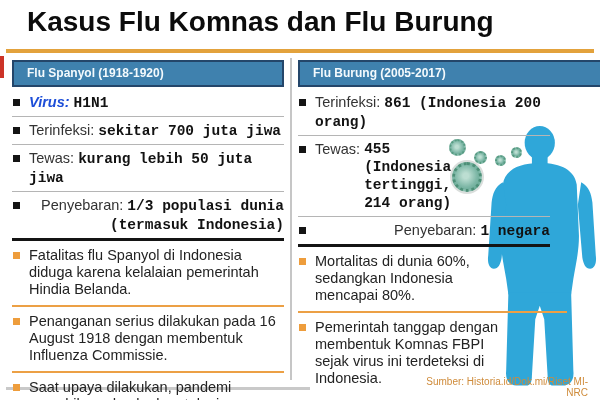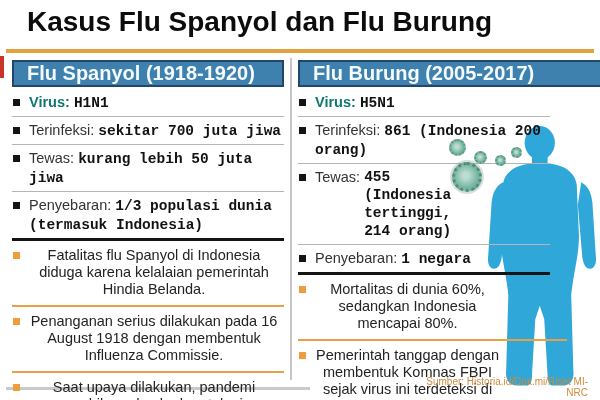--- a/index.html
+++ b/index.html
@@ -16,41 +16,41 @@
   .column-divider{position:absolute;left:290px;top:58px;width:2px;height:322px;background:#c6c6c6;}
   .bottom-rule{position:absolute;left:6px;top:387px;width:304px;height:3px;background:#c9c9c9;}
 
   .panel{position:absolute;top:60px;z-index:2;}
   .panel-left{left:12px;width:272px;}
   .panel-right{left:298px;width:290px;}
 
   .panel-header{
     box-sizing:border-box;height:27px;line-height:23px;
     background:#3f81ae;border:2px solid #24466a;color:#f4fafd;
-    font-size:20px;font-weight:bold;padding-left:13px;margin-bottom:2px;
+    font-size:12px;font-weight:bold;padding-left:13px;margin-bottom:2px;
   }
   .panel-right .panel-header{width:308px;}
 
   .stats{border-bottom:3px solid #141414;}
   .panel-right .stats{width:252px;}
   .stat{
     position:relative;padding:4px 0 4px 17px;font-size:14.5px;line-height:18px;
     border-bottom:1px solid #b5b5b5;color:#2a2a2a;
   }
-  .stat:last-child{border-bottom:none;}
+  .stat:last-child{border-bottom:none;text-align:right;}
   .sq{position:absolute;left:1px;top:10px;width:7px;height:7px;background:#141414;}
   .sq.orange{background:#ee9d3c;}
   .stat .lbl{color:#333;}
   .stat .val{font-weight:bold;color:#121212;font-family:Liberation Mono, monospace;}
-  .stat.lbl-bold .lbl{font-weight:bold;color:#0f766e;}
+  .stat.lbl-bold .lbl{font-weight:bold;color:#1d4ed8;font-style:italic;}
   .stat.stat-wrap .val{display:inline-block;width:96px;vertical-align:top;}
 
   .note{
     position:relative;padding:6px 0 7px 17px;font-size:14.5px;line-height:17px;
-    color:#232323;border-bottom:2px solid #eca045;text-align:center;
+    color:#232323;border-bottom:2px solid #eca045;
   }
   .note:last-child{border-bottom:none;}
   .note .sq{top:11px;}
   .note-text{display:block;}
   .panel-left .note-text{max-width:250px;}
   .panel-right .note{width:252px;}
   .panel-right .note-text{max-width:185px;}
 
   .figure{position:absolute;left:486px;top:126px;width:112px;height:264px;z-index:1;}
   .virus{
@@ -68,21 +68,21 @@
     box-shadow:0 0 0 2px rgba(150,160,155,0.35);
   }
   .source{
     position:absolute;left:408px;top:376px;width:180px;z-index:4;
     font-size:10px;color:#cf8b3a;text-align:right;
   }
 </style>
 </head>
 <body>
 
-<div class="title">Kasus Flu Spanyol dan Flu Burung</div>
+<div class="title">Kasus Flu Komnas dan Flu Burung</div>
 <div class="title-rule"></div>
 <div class="red-sliver"></div>
 <div class="column-divider"></div>
 <div class="bottom-rule"></div>
 
 <svg class="figure" viewBox="0 0 100 235" preserveAspectRatio="none">
   <g fill="#2fa7d9">
     <ellipse cx="48" cy="15" rx="13.5" ry="15"></ellipse>
     <rect x="41" y="24" width="14" height="12"></rect>
     <path d="M48,33 C28,33 17,40 15,52 L13,98 C13,112 16,124 18,136 L20,150 L76,150 L78,136 C80,124 83,112 83,98 L81,52 C79,40 68,33 48,33 Z"></path>
@@ -135,25 +135,20 @@
   <div class="note">
     <span class="sq orange"></span>
     <span class="note-text">Saat upaya dilakukan, pandemi menghilang dan korban telanjur berjatuhan.</span>
   </div>
 </div>
 
 <div class="panel panel-right">
   <div class="panel-header">Flu Burung (2005-2017)</div>
 
   <div class="stats">
-    <div class="stat lbl-bold">
-      <span class="sq"></span>
-      <span class="lbl">Virus:</span>
-      <span class="val">H5N1</span>
-    </div>
     <div class="stat">
       <span class="sq"></span>
       <span class="lbl">Terinfeksi:</span>
       <span class="val">861 (Indonesia 200 orang)</span>
     </div>
     <div class="stat stat-wrap">
       <span class="sq"></span>
       <span class="lbl">Tewas:</span>
       <span class="val">455 (Indonesia tertinggi, 214 orang)</span>
     </div>

